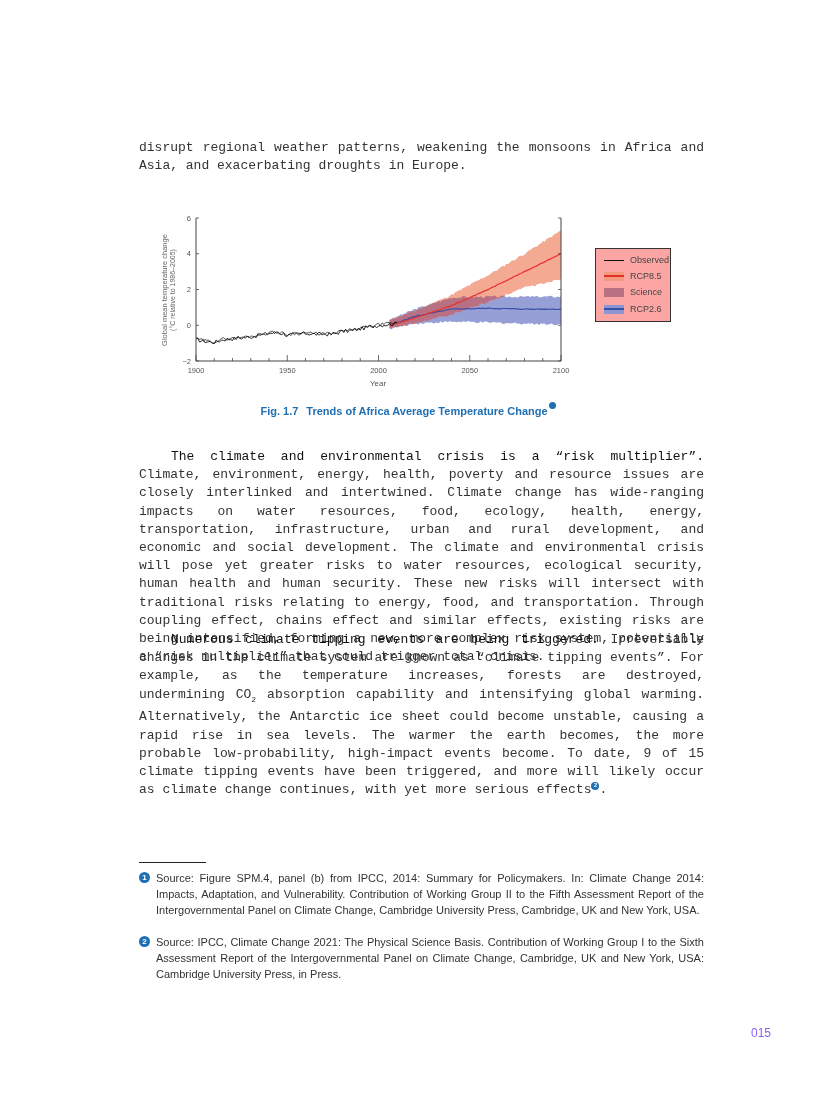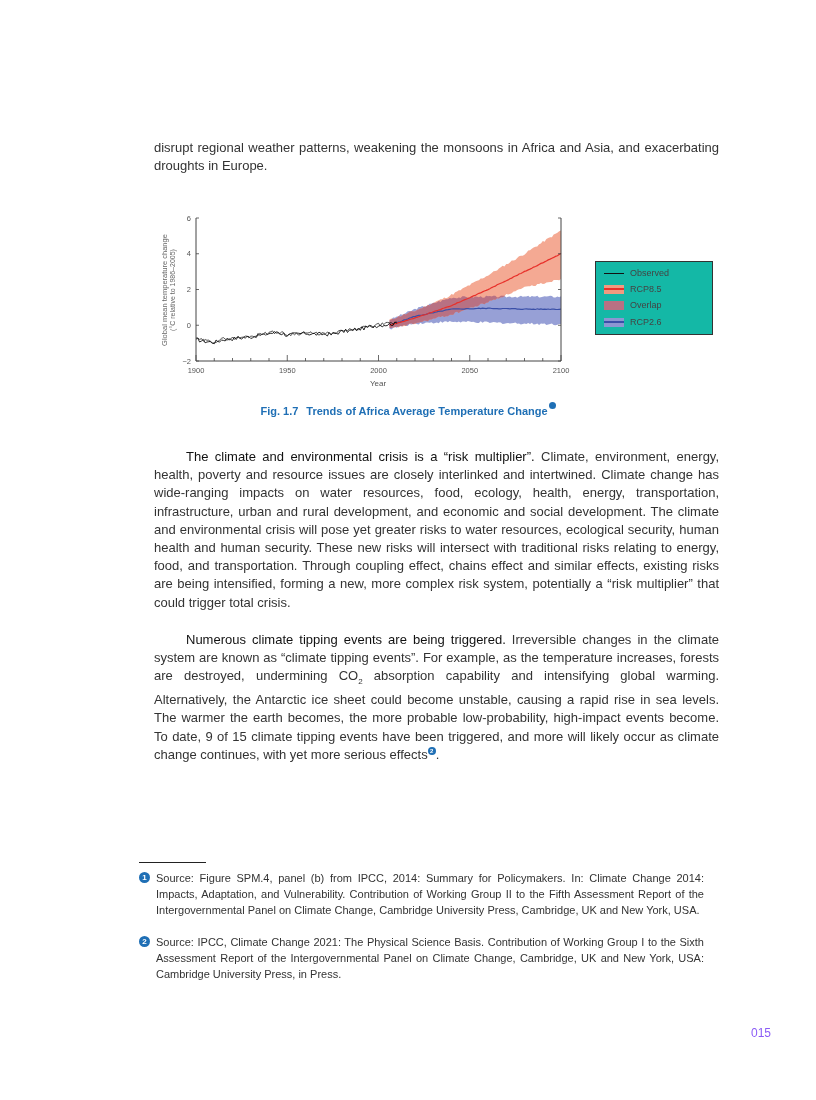--- a/index.html
+++ b/index.html
@@ -1,19 +1,19 @@
 <!DOCTYPE html>
 <html><head>
 <meta charset="utf-8">
 <style>
   html, body { margin: 0; padding: 0; background: #ffffff; }
   body { width: 816px; height: 1100px; position: relative; overflow: hidden;
          font-family: "Liberation Sans", sans-serif; color: #2b2b2b; }
-  .para { position: absolute; left: 154px; width: 565px; font-size: 13px; line-height: 18.2px;
-          text-align: justify; color: #333; }
+  .para { position: absolute; left: 139px; width: 565px; font-size: 13px; line-height: 18.2px;
+          text-align: justify; color: #333; font-family: Liberation Mono, monospace; }
   .lead { color: #111; margin-left: 32px; }
   #p-intro { top: 126px; }
   #p-risk { top: 435px; }
   #p-tipping { top: 618px; }
   .chart-wrap { position: absolute; left: 150px; top: 205px; width: 530px; height: 190px; }
   .chart-wrap svg { position: absolute; left: 0; top: 0; }
   .caption { position: absolute; top: 402px; left: 0; width: 816px; text-align: center;
              font-size: 11px; font-weight: bold; color: #1f6fb5; }
   .caption .fig-num { margin-right: 8px; }
   .caption .ref-dot { display: inline-block; width: 7px; height: 7px; border-radius: 50%;
@@ -24,22 +24,22 @@
   .fn-rule { position: absolute; left: 139px; top: 862px; width: 67px; height: 1px; background: #222; }
   .footnote { position: absolute; left: 139px; width: 565px; font-size: 11px; line-height: 16.2px;
               color: #333; text-align: justify; }
   .footnote .fn-num { position: absolute; left: 0; top: 2px; width: 11px; height: 11px; border-radius: 50%;
                       background: #1f6fb5; color: #fff; font-size: 8px; line-height: 11px; text-align: center;
                       font-weight: bold; }
   .footnote .fn-text { display: block; padding-left: 17px; }
   #fn1 { top: 870px; }
   #fn2 { top: 934px; }
   .page-number { position: absolute; right: 45px; top: 1026px; font-size: 12px; color: #8b5cf6; }
-  .legend { position: absolute; left: 445px; top: 56px; width: 74px; height: 72px;
-            border: 1px solid #333; background: #14b8a6; padding-left: 42px; }
+  .legend { position: absolute; left: 445px; top: 43px; width: 74px; height: 72px;
+            border: 1px solid #333; background: #fca5a5; }
   .legend-item { position: absolute; left: 8px; height: 14px; display: flex; align-items: center;
                  font-size: 9px; color: #444; }
   .legend-swatch { width: 20px; height: 9px; margin-right: 6px; position: relative; }
   .legend-swatch .line { position: absolute; left: 0; right: 0; top: 50%; height: 2px; margin-top: -1px; }
   .legend-swatch.thin .line { height: 1px; margin-top: 0; }
 </style>
 </head>
 <body>
 
 <p class="para" id="p-intro">disrupt regional weather patterns, weakening the monsoons in Africa and Asia, and exacerbating droughts in Europe.</p>
@@ -125,21 +125,21 @@
       <span>Observed</span>
     </div>
     <div class="legend-item" style="top:20px">
       <span class="legend-swatch" style="background:#f29a80">
           <span class="line" style="background:#e8302a"></span>
         </span>
       <span>RCP8.5</span>
     </div>
     <div class="legend-item" style="top:36px">
       <span class="legend-swatch" style="background:#b87183"></span>
-      <span>Overlap</span>
+      <span>Science</span>
     </div>
     <div class="legend-item" style="top:53px">
       <span class="legend-swatch" style="background:#8c96d2">
           <span class="line" style="background:#3a4fa8"></span>
         </span>
       <span>RCP2.6</span>
     </div>
   </div>
 </div>
 

